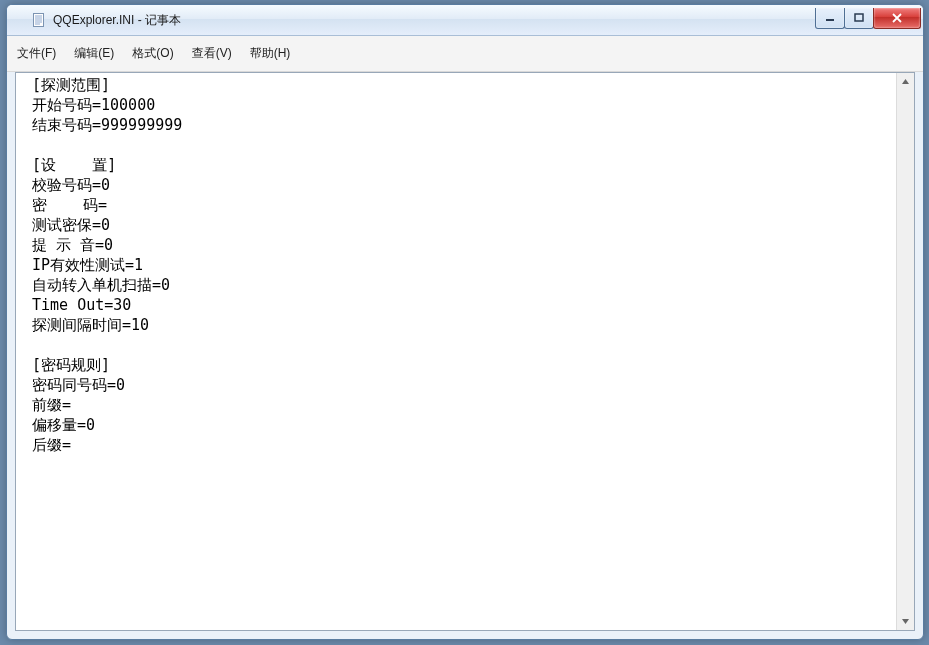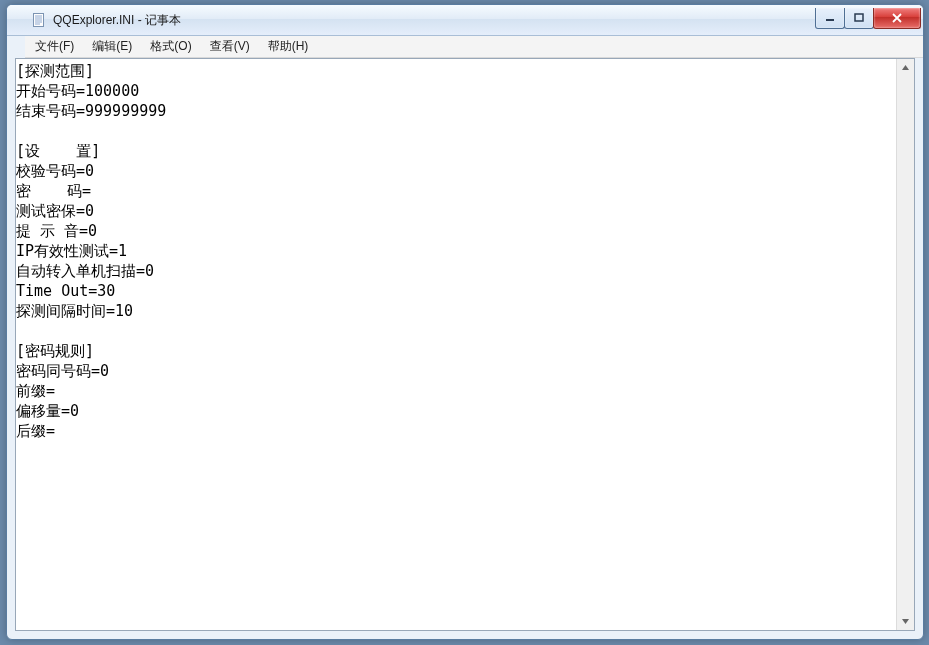--- a/index.html
+++ b/index.html
@@ -64,42 +64,41 @@
   .cap.close path { stroke:#fff; }
 
   
   .menubar {
     height: 21px;
     background: #f4f4f4;
     border-bottom: 1px solid #d9d9d9;
     display:flex;
     align-items:center;
     font-size:12px;
-    padding: 0 2px;
+    padding: 7px 2px;
     gap: 2px;
-    margin-left: 18px;
   }
   .menu-item {
     padding: 1px 8px 2px 8px;
     color:#222;
     border-radius:2px;
   }
 
   
   .client {
     flex:1;
     margin: 0 8px 8px 8px;
     border:1px solid #98a7b8;
     background:#fff;
     position:relative;
     display:flex;
   }
   .editor {
     flex:1;
-    padding: 2px 0;
+    padding: 2px 16px;
     font-family: "SimSun","Microsoft YaHei",monospace;
     font-size: 15px;
     line-height: 20px;
     color:#000;
     white-space: pre;
     overflow:hidden;
   }
   .scrollbar {
     width:17px;
     background:#f0f0f0;

